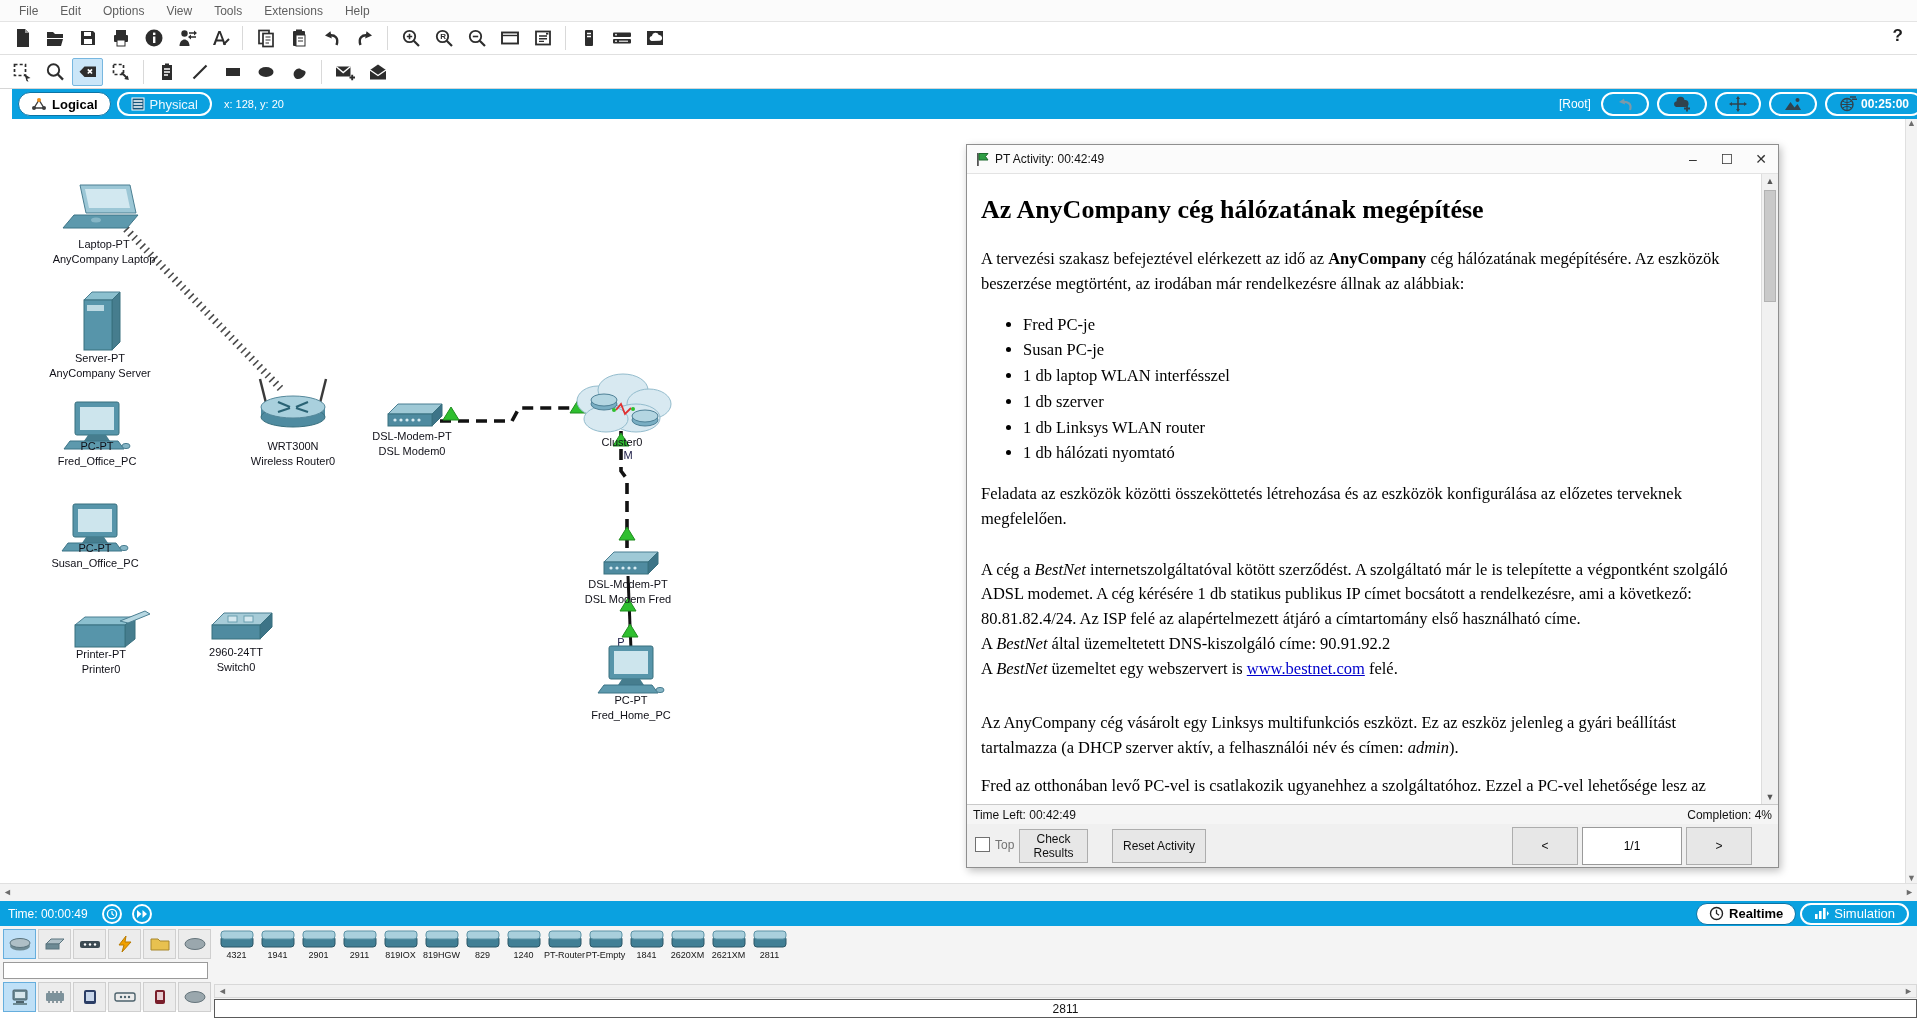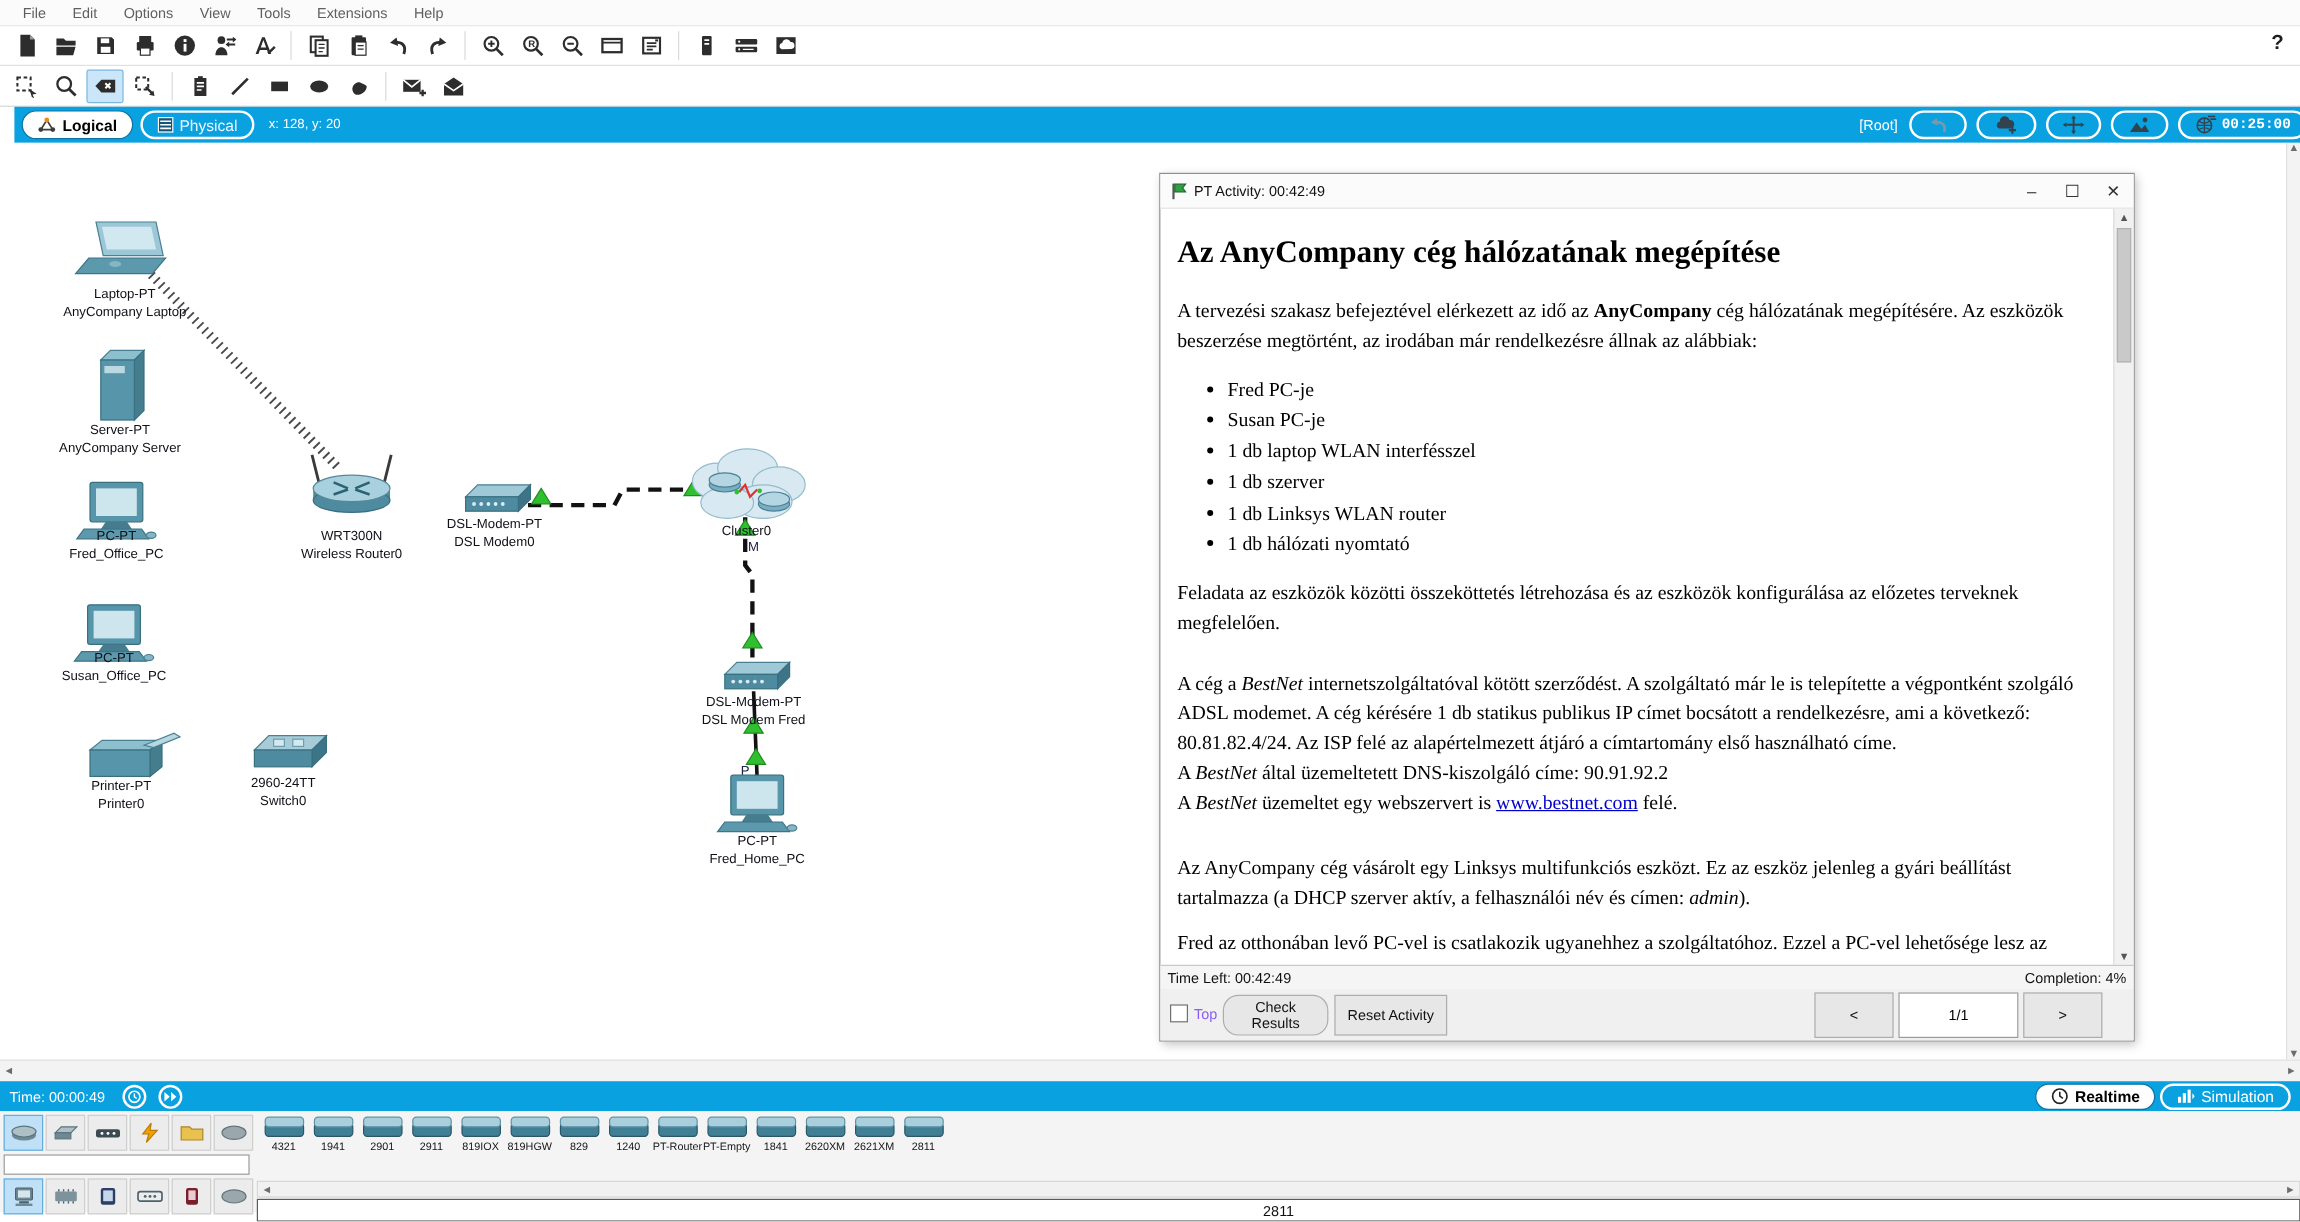--- a/index.html
+++ b/index.html
@@ -22,21 +22,21 @@
   #viewbar{position:absolute;left:12px;top:89px;width:1917px;height:30px;background:#0aa1e0;
            display:flex;align-items:center;box-sizing:border-box;padding:0 6px;}
   .vtab{display:flex;align-items:center;gap:5px;border-radius:13px;height:24px;padding:0 12px;box-sizing:border-box;}
   .vtab.logical{background:#ffffff;border:1px solid #0c74a5;color:#000;font-weight:bold;font-size:13px;}
   .vtab.physical{background:transparent;border:2px solid #ffffff;color:#eaf7ff;font-size:13px;margin-left:6px;}
   #coords{color:#ffffff;font-size:11px;margin-left:12px;}
   #viewbar-right{margin-left:auto;display:flex;align-items:center;gap:8px;}
   #root-label{color:#fff;font-size:12px;margin-right:2px;}
   .pill{height:24px;border:2px solid #fff;border-radius:13px;display:flex;align-items:center;
         justify-content:center;gap:4px;padding:0 12px;box-sizing:border-box;}
-  .pill .ptime{color:#fff;font-size:12px;font-weight:bold;font-family:Liberation Mono, monospace;}
+  .pill .ptime{color:#fff;font-size:12px;font-weight:bold;}
   
   #canvas{position:absolute;left:0;top:119px;width:1905px;height:764px;background:#ffffff;overflow:hidden;}
   #vscroll{position:absolute;right:0;top:119px;width:12px;height:764px;background:#f3f3f3;border-left:1px solid #e0e0e0;
            display:flex;flex-direction:column;justify-content:space-between;align-items:center;box-sizing:border-box;}
   #hscroll{position:absolute;left:0;top:883px;width:1917px;height:18px;background:#f3f3f3;border-top:1px solid #e0e0e0;
            display:flex;justify-content:space-between;align-items:center;box-sizing:border-box;padding:0 3px;}
   .scr-arrow{color:#6d6d6d;font-size:9px;line-height:1;cursor:default;}
   
   #rtbar{position:absolute;left:0;top:901px;width:1917px;height:25px;background:#0aa1e0;
          display:flex;align-items:center;box-sizing:border-box;padding:0 8px;}
@@ -76,25 +76,25 @@
   #dlg-body ul.equip{margin:16px 0 16px 26px;padding-left:16px;}
   #dlg-body ul.equip li{margin:1px 0;}
   .doclink{color:#0000cc;text-decoration:underline;}
   #dlg-scroll{position:absolute;right:0;top:29px;width:17px;bottom:63px;background:#f1f1f1;border-left:1px solid #ddd;box-sizing:border-box;}
   #dlg-scroll .up{position:absolute;top:2px;left:0;right:0;text-align:center;font-size:9px;color:#555;}
   #dlg-scroll .dn{position:absolute;bottom:2px;left:0;right:0;text-align:center;font-size:9px;color:#555;}
   #dlg-thumb{position:absolute;left:2px;right:2px;top:16px;height:110px;background:#c9c9c9;border:1px solid #b2b2b2;}
   #dlg-foot1{position:absolute;left:0;right:0;bottom:43px;height:20px;background:#f5f5f5;border-top:1px solid #c9c9c9;
              display:flex;align-items:center;justify-content:space-between;font-size:12px;color:#111;padding:0 6px;box-sizing:border-box;}
   #dlg-foot2{position:absolute;left:0;right:0;bottom:0;height:43px;background:#f0f0f0;box-sizing:border-box;}
-  .chk-wrap{position:absolute;left:8px;top:13px;display:flex;align-items:center;gap:5px;font-size:12px;color:#8b5cf6;}
+  .chk-wrap{position:absolute;left:8px;top:13px;display:flex;align-items:center;gap:5px;font-size:12px;color:#737373;}
   .chk{width:13px;height:13px;border:1px solid #707070;background:#fff;display:inline-block;}
   .dbtn{position:absolute;top:5px;height:34px;background:#e7e7e7;border:1px solid #adadad;font-size:12px;color:#111;
         display:flex;align-items:center;justify-content:center;box-sizing:border-box;font-family:inherit;}
-  #btn-check{left:52px;width:88px;border-radius:13px;}
+  #btn-check{left:52px;width:69px;}
   #btn-reset{left:145px;width:94px;}
   #btn-prev{right:200px;width:66px;height:38px;top:3px;}
   #page-box{position:absolute;right:96px;width:100px;height:38px;top:3px;background:#fff;border:1px solid #9a9a9a;
             display:flex;align-items:center;justify-content:center;font-size:12px;box-sizing:border-box;}
   #btn-next{right:26px;width:66px;height:38px;top:3px;}
   svg{display:block;}
   .icon-dark{fill:#2d2d2d;}
 </style>
 </head>
 <body>

